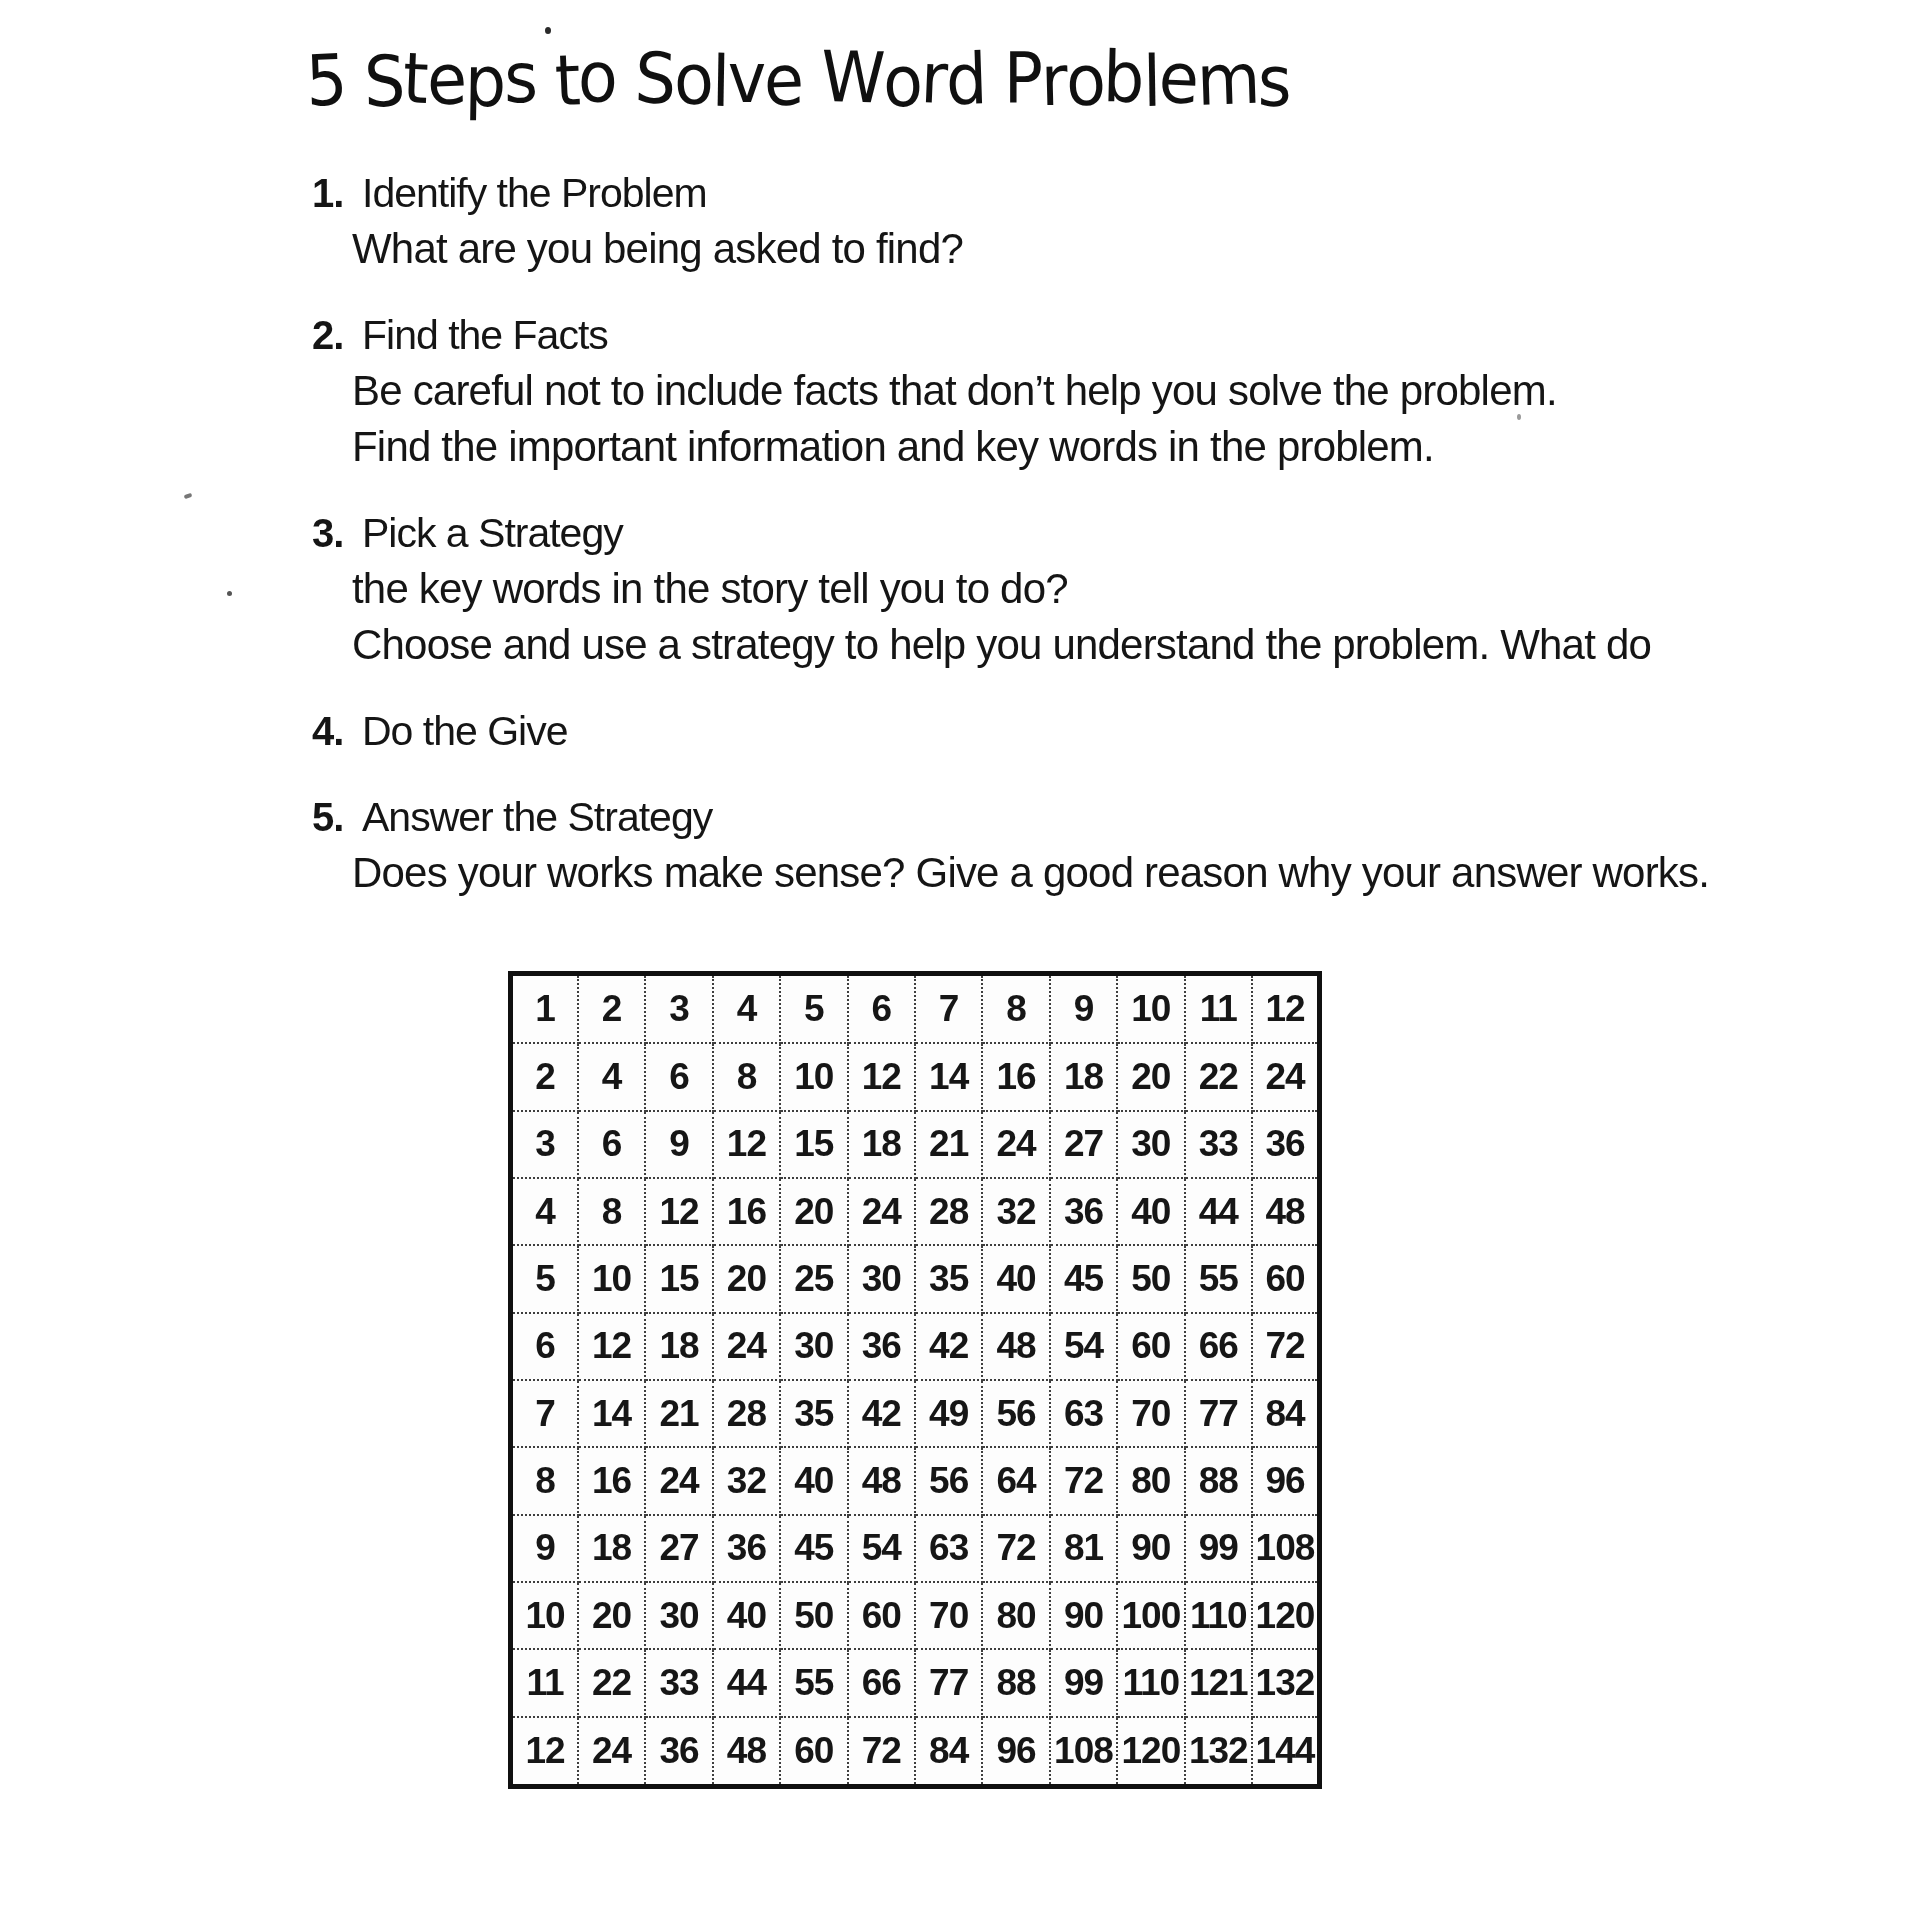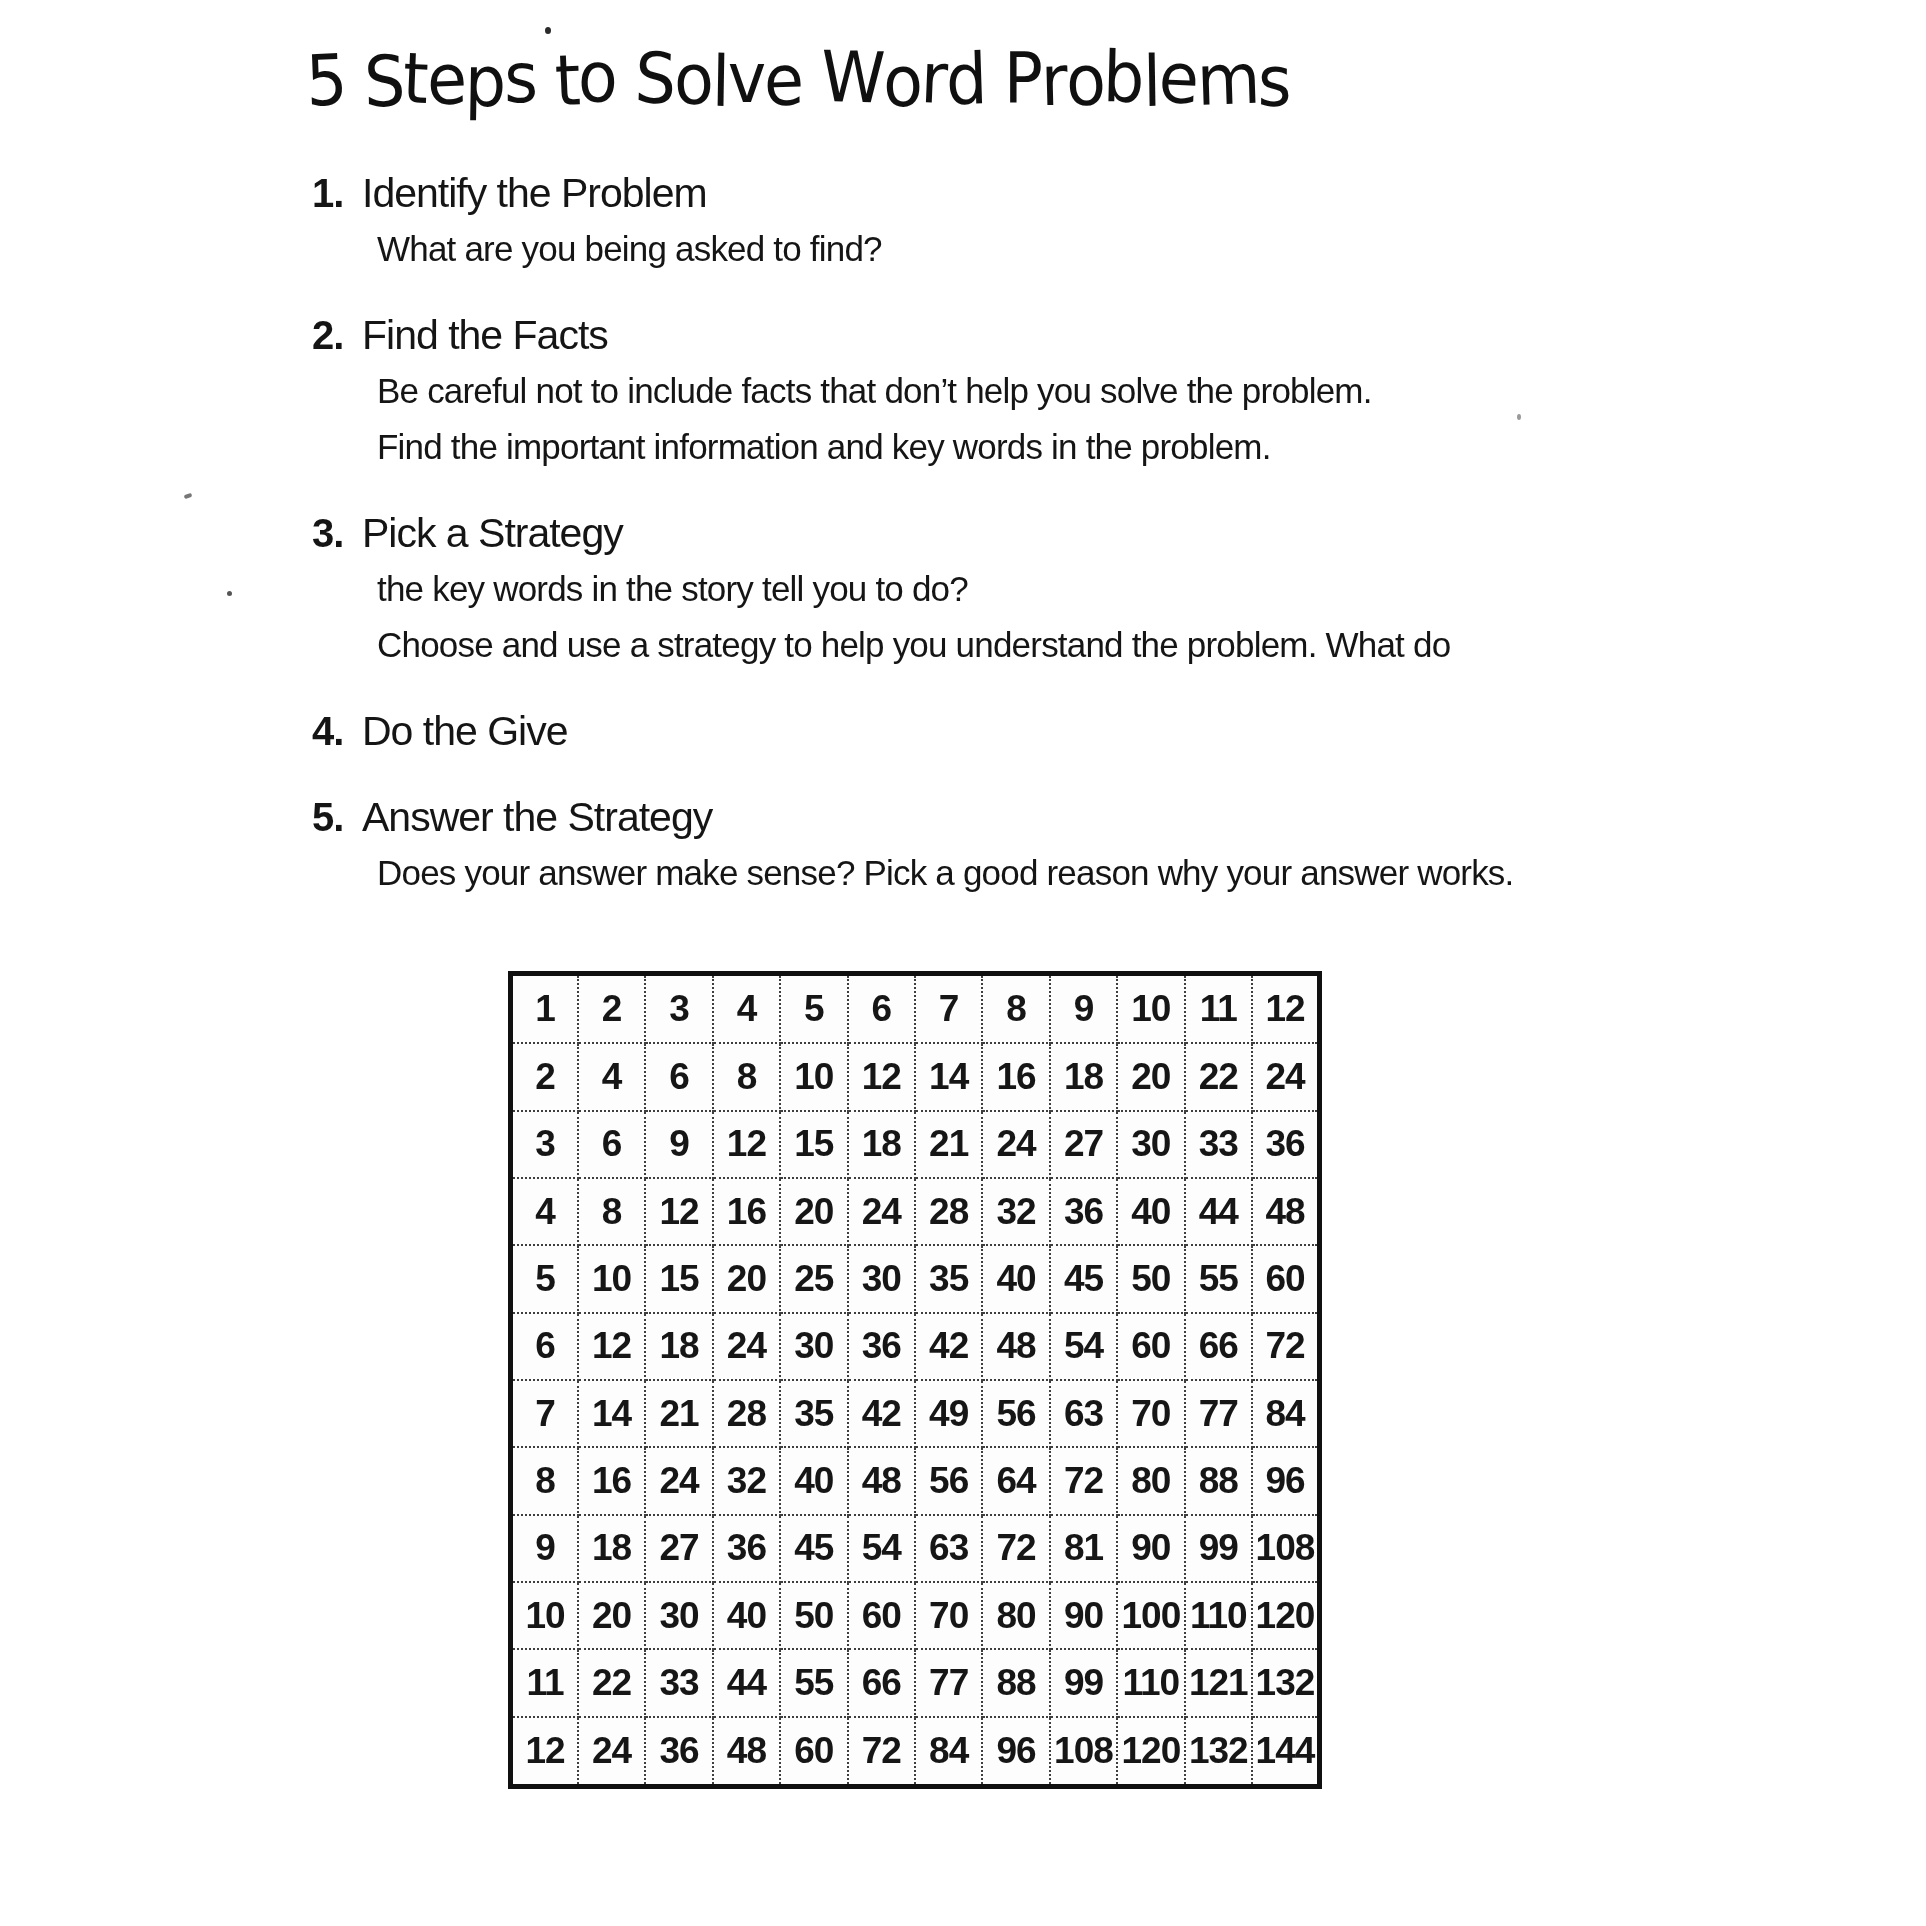--- a/index.html
+++ b/index.html
@@ -72,22 +72,22 @@
     font-weight: bold;
     letter-spacing: -1px;
   }
   .head {
     font-size: 41px;
     font-weight: normal;
     letter-spacing: -1px;
     white-space: nowrap;
   }
   .line {
-    margin-left: 65px;
-    font-size: 35px;
+    margin-left: 40px;
+    font-size: 42px;
     letter-spacing: -0.8px;
     line-height: 56px;
     white-space: nowrap;
   }
 
   
   .mult-table {
     border-collapse: collapse;
     table-layout: fixed;
     width: 814px;
@@ -154,21 +154,21 @@
         <span class="num">4.</span>
         <span class="head">Do the Give</span>
       </div>
     </li>
 
     <li class="step">
       <div class="step-head">
         <span class="num">5.</span>
         <span class="head">Answer the Strategy</span>
       </div>
-      <div class="line">Does your answer make sense? Pick a good reason why your answer works.</div>
+      <div class="line">Does your works make sense? Give a good reason why your answer works.</div>
     </li>
 
   </ol>
 
   <table class="mult-table">
     <tbody id="mt-body">
         <tr>
           <td>1</td>
           <td>2</td>
           <td>3</td>

